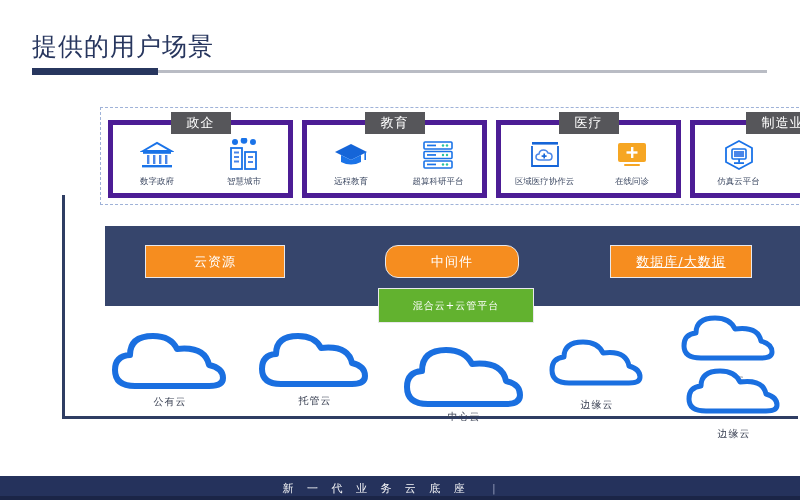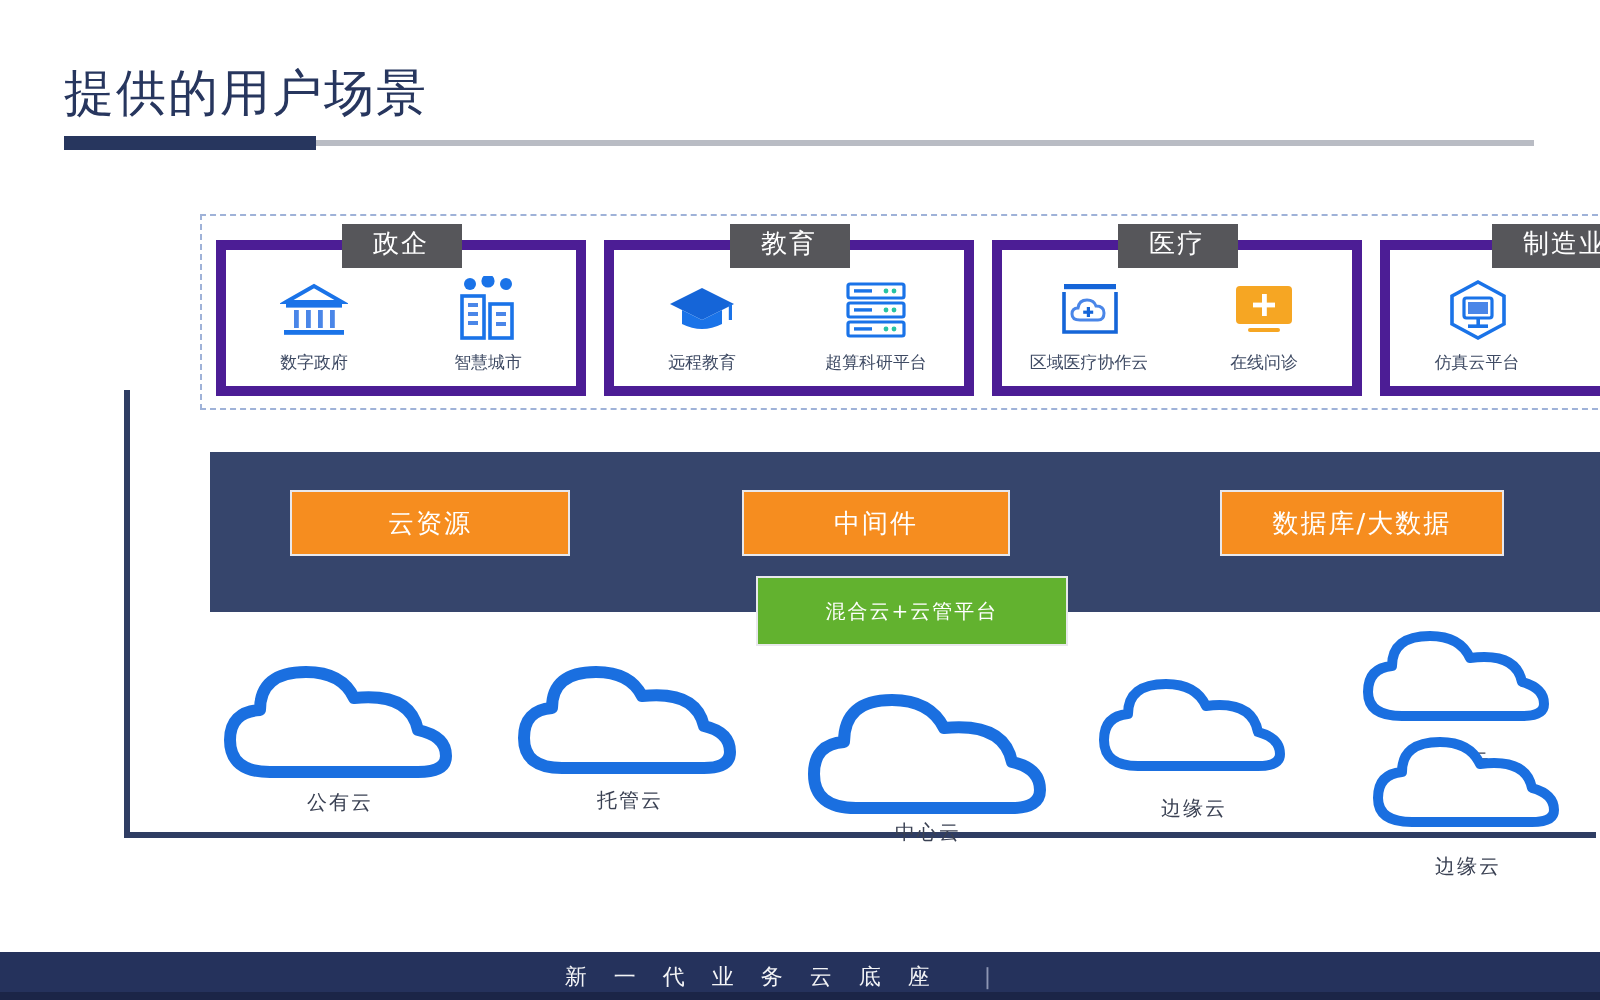--- a/index.html
+++ b/index.html
@@ -50,22 +50,22 @@
   
   .band{position:absolute;left:105px;top:226px;width:695px;height:80px;background:#36456c;}
   .band-boxes{position:absolute;left:105px;top:226px;width:695px;height:80px;}
   .obox{
     position:absolute;top:19px;height:33px;
     background:#f68d1f;border:1px solid #e8e8ec;
     color:#fff;font-size:13px;display:flex;align-items:center;justify-content:center;
     letter-spacing:1px;box-sizing:border-box;
   }
   .obox.b1{left:40px;width:140px;}
-  .obox.b2{left:266px;width:134px;}
-  .obox.b3{left:505px;width:142px;}
+  .obox.b2{left:280px;width:134px;border-radius:13px;}
+  .obox.b3{left:505px;width:142px;text-decoration:underline;}
   .gbox{
     position:absolute;left:378px;top:288px;width:156px;height:35px;
     background:#62b22f;border:1px solid #e8e8ec;
     color:#fff;font-size:10px;display:flex;align-items:center;justify-content:center;
     letter-spacing:1px;box-sizing:border-box;z-index:5;
   }
 
   
   .cloud{position:absolute;}
   .cloud svg{display:block;}

